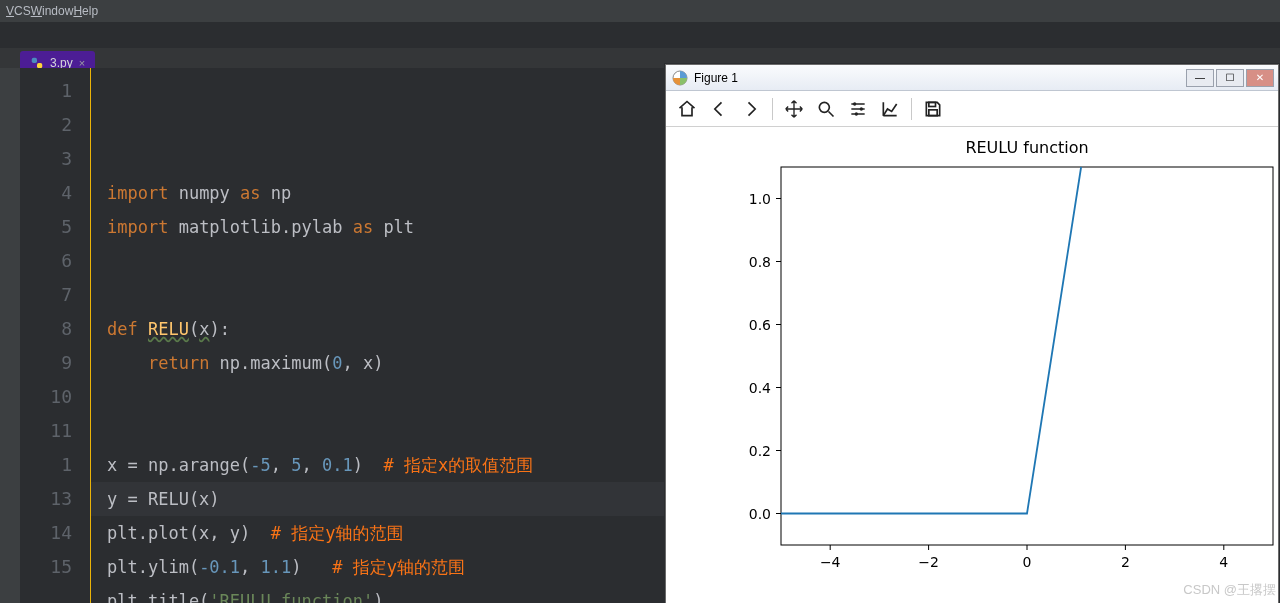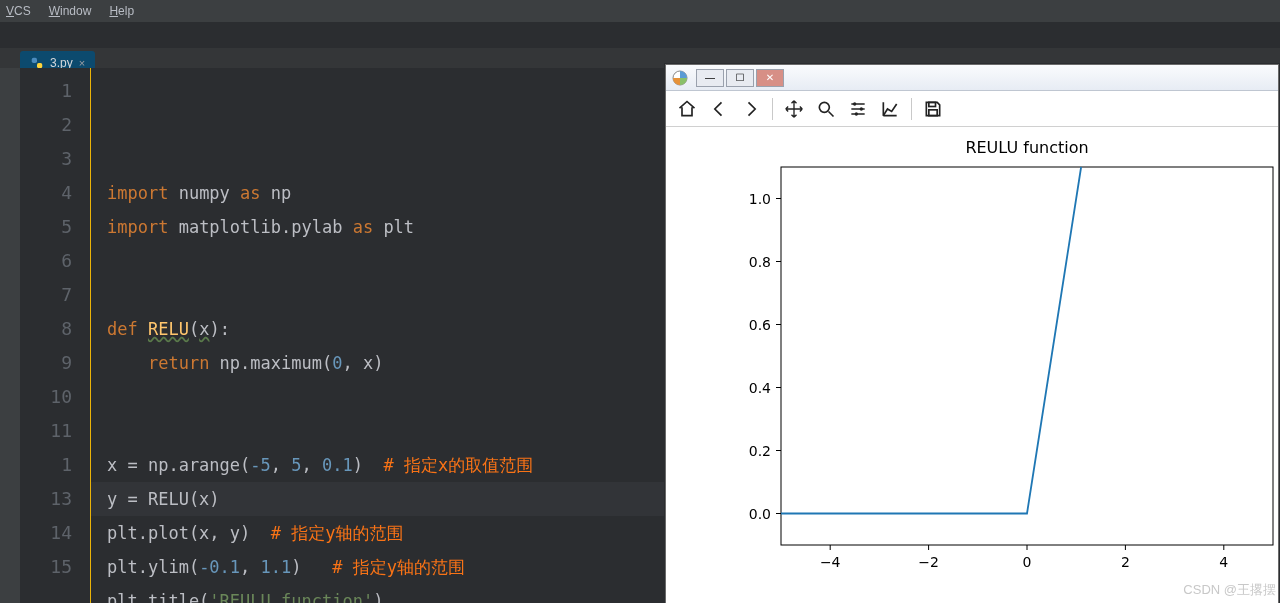--- a/index.html
+++ b/index.html
@@ -4,33 +4,33 @@
 <style>
 * { margin: 0; padding: 0; box-sizing: border-box; }
 body {
   width: 1280px; height: 603px;
   background: #2b2d30;
   font-family: "Segoe UI", Arial, sans-serif;
   overflow: hidden;
   position: relative;
 }
 .menu-bar {
-  height: 22px; display: flex; align-items: center; gap: 18px;
+  height: 22px; display: flex; align-items: center; 
   padding-left: 6px; color: #b8bcc4; font-size: 12px;
   background: #3c3f41;
 }
 .menu-bar span u { text-decoration: underline; }
 .tab-bar {
   margin-top: 26px; height: 28px; display: flex; align-items: flex-end;
   padding-left: 20px; border-bottom: 1px solid #1c1e21;
   background: #343638;
 }
 .tab {
   display: flex; align-items: center; gap: 6px;
-  padding: 5px 10px; background: #0c4a6e; color: #d4d6d9;
+  padding: 5px 10px; background: #4c1d95; color: #d4d6d9;
   font-size: 12px; border-top-left-radius: 3px; border-top-right-radius: 3px;
 }
 .tab .py-icon {
   width: 14px; height: 14px; display: inline-block;
 }
 .tab .close { color: #9a9da2; font-size: 11px; }
 .editor {
   position: absolute; left: 0; top: 68px; right: 0; bottom: 0;
   display: flex; background: #2b2d30;
 }
@@ -156,20 +156,21 @@
 <div class="figure-window">
   <div class="titlebar">
     <span class="mpl-icon">
       <svg viewBox="0 0 16 16">
           <circle cx="8" cy="8" r="7" fill="#fff" stroke="#888"></circle>
           <path d="M8 1 A7 7 0 0 1 15 8 L8 8 Z" fill="#5a9bd5"></path>
           <path d="M15 8 A7 7 0 0 1 8 15 L8 8 Z" fill="#8ac069"></path>
           <path d="M8 15 A7 7 0 0 1 1 8 L8 8 Z" fill="#e69138"></path>
         </svg>
     </span>
+    <span class="title">Figure 1</span>
     <div class="win-btns">
       <div class="win-btn">—</div>
       <div class="win-btn">☐</div>
       <div class="win-btn close-btn">✕</div>
     </div>
   </div>
   <div class="toolbar">
     <span class="tb">
         <svg viewBox="0 0 24 24" width="20" height="20">
           <path d="M3 11 L12 3 L21 11 M6 10 V20 H18 V10" fill="none" stroke="#222" stroke-width="2"></path>

